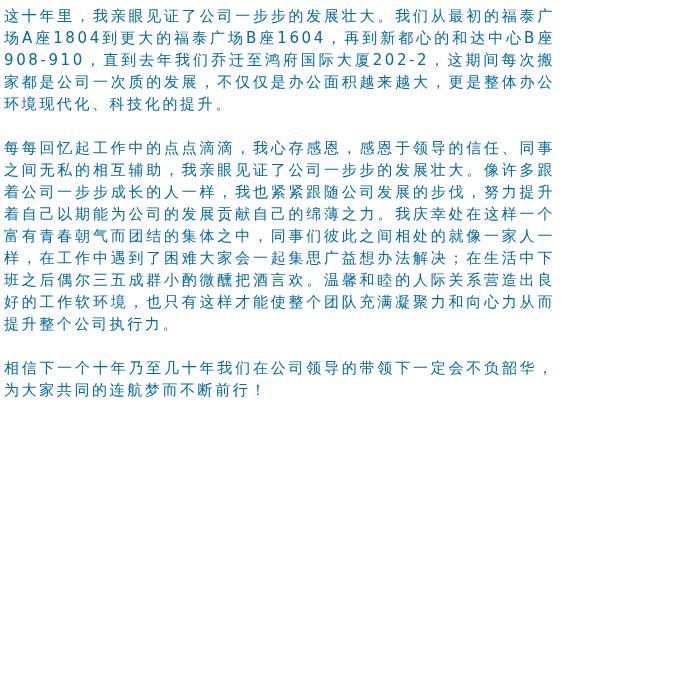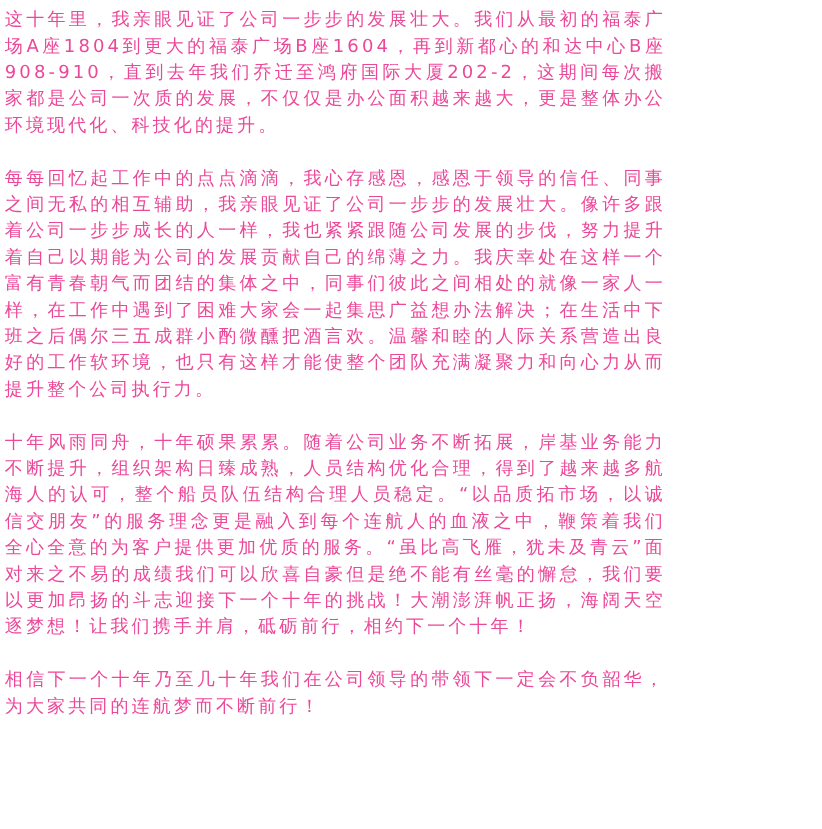--- a/index.html
+++ b/index.html
@@ -15,35 +15,34 @@
     overflow: hidden;
   }
   .doc {
     box-sizing: border-box;
     width: 558px;
     padding: 5px 3px 0 4px;
     font-family: "DejaVu Sans", "Liberation Sans", sans-serif;
     font-size: 15px;
     line-height: 22px;
     letter-spacing: 2.6px;
-    color: #ec4899;
+    color: #0369a1;
     text-align: justify;
     text-justify: inter-ideograph;
     word-break: break-all;
   }
   .doc p {
     margin: 0 0 22px 0;
   }
   .doc p:last-child {
     margin-bottom: 12px;
   }
 </style>
 </head>
 <body>
 
 <div class="page">
   <div class="doc">
     <p>这十年里，我亲眼见证了公司一步步的发展壮大。我们从最初的福泰广场A座1804到更大的福泰广场B座1604，再到新都心的和达中心B座908-910，直到去年我们乔迁至鸿府国际大厦202-2，这期间每次搬家都是公司一次质的发展，不仅仅是办公面积越来越大，更是整体办公环境现代化、科技化的提升。</p>
     <p>每每回忆起工作中的点点滴滴，我心存感恩，感恩于领导的信任、同事之间无私的相互辅助，我亲眼见证了公司一步步的发展壮大。像许多跟着公司一步步成长的人一样，我也紧紧跟随公司发展的步伐，努力提升着自己以期能为公司的发展贡献自己的绵薄之力。我庆幸处在这样一个富有青春朝气而团结的集体之中，同事们彼此之间相处的就像一家人一样，在工作中遇到了困难大家会一起集思广益想办法解决；在生活中下班之后偶尔三五成群小酌微醺把酒言欢。温馨和睦的人际关系营造出良好的工作软环境，也只有这样才能使整个团队充满凝聚力和向心力从而提升整个公司执行力。</p>
-    <p>十年风雨同舟，十年硕果累累。随着公司业务不断拓展，岸基业务能力不断提升，组织架构日臻成熟，人员结构优化合理，得到了越来越多航海人的认可，整个船员队伍结构合理人员稳定。“以品质拓市场，以诚信交朋友”的服务理念更是融入到每个连航人的血液之中，鞭策着我们全心全意的为客户提供更加优质的服务。“虽比高飞雁，犹未及青云”面对来之不易的成绩我们可以欣喜自豪但是绝不能有丝毫的懈怠，我们要以更加昂扬的斗志迎接下一个十年的挑战！大潮澎湃帆正扬，海阔天空逐梦想！让我们携手并肩，砥砺前行，相约下一个十年！</p>
     <p>相信下一个十年乃至几十年我们在公司领导的带领下一定会不负韶华，为大家共同的连航梦而不断前行！</p>
   </div>
 </div>
 
 </body></html>

